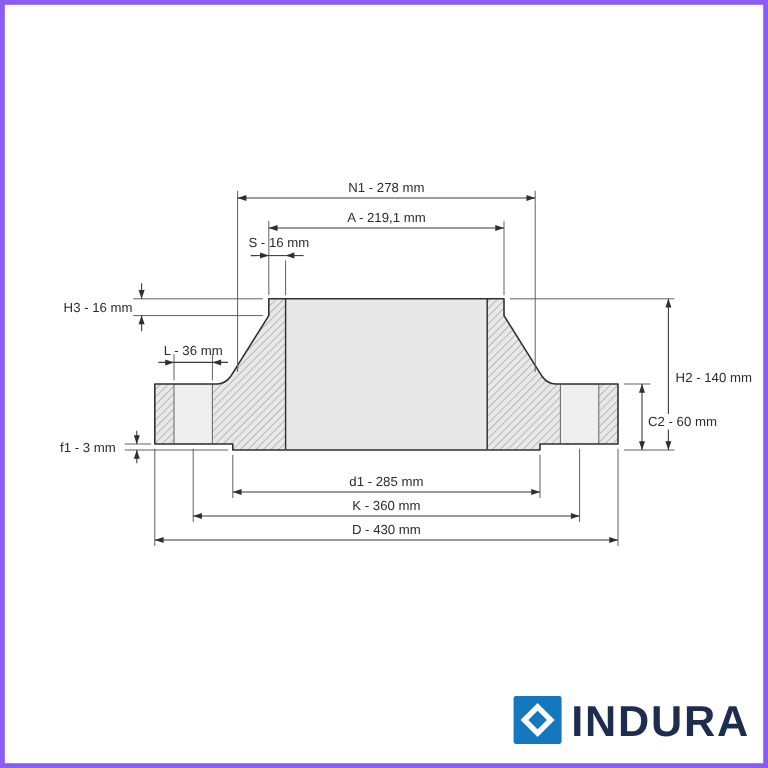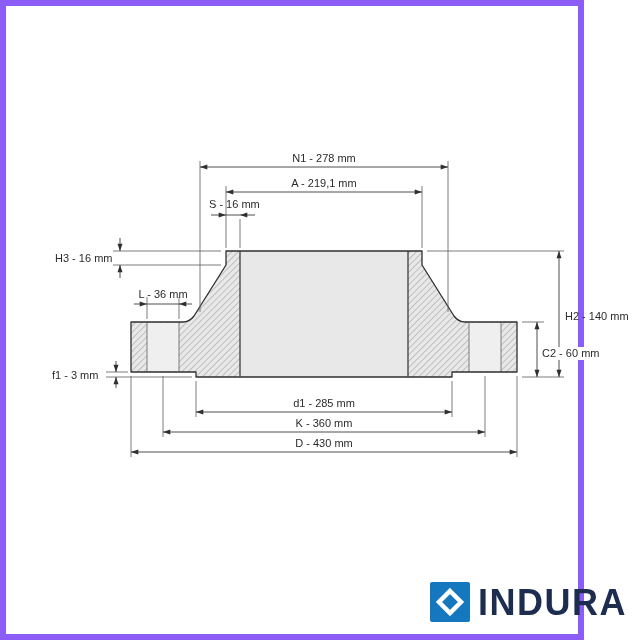--- a/index.html
+++ b/index.html
@@ -1,19 +1,19 @@
 <!DOCTYPE html>
 <html><head>
 <meta charset="utf-8">
 <style>
   html, body { margin: 0; padding: 0; background: #ffffff; }
   .page {
-    width: 584px; height: 640px;
+    width: 640px; height: 640px;
     box-sizing: border-box;
-    border: 6px solid #8b5cf6;
+    border: 4px solid #8b5cf6;
     position: relative;
     background: #ffffff;
     font-family: "Liberation Sans", sans-serif;
   }
   svg { display: block; }
   .ext  { stroke: #5a5a5a; stroke-width: 0.8; fill: none; }
   .dim  { stroke: #3a3a3a; stroke-width: 0.9; fill: none; }
   .outline { stroke: #2f2f2f; stroke-width: 1.3; fill: none; stroke-linejoin: round; }
   .borewall { stroke: #2f2f2f; stroke-width: 1.2; }
   .stripedge { stroke: #5f5f5f; stroke-width: 0.8; }

